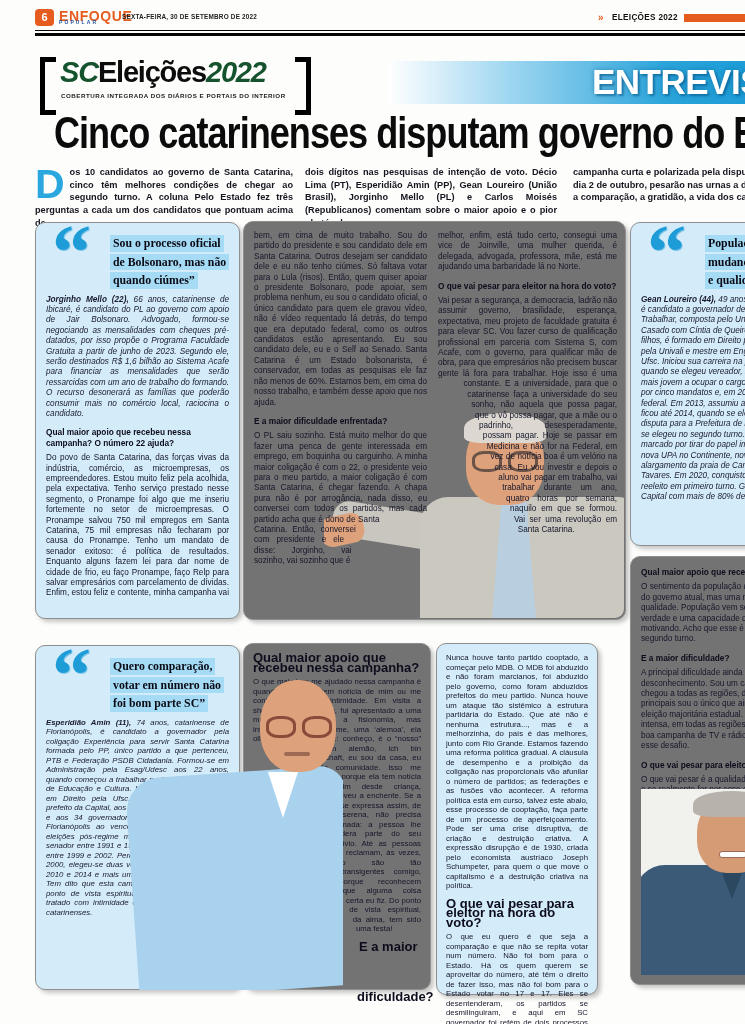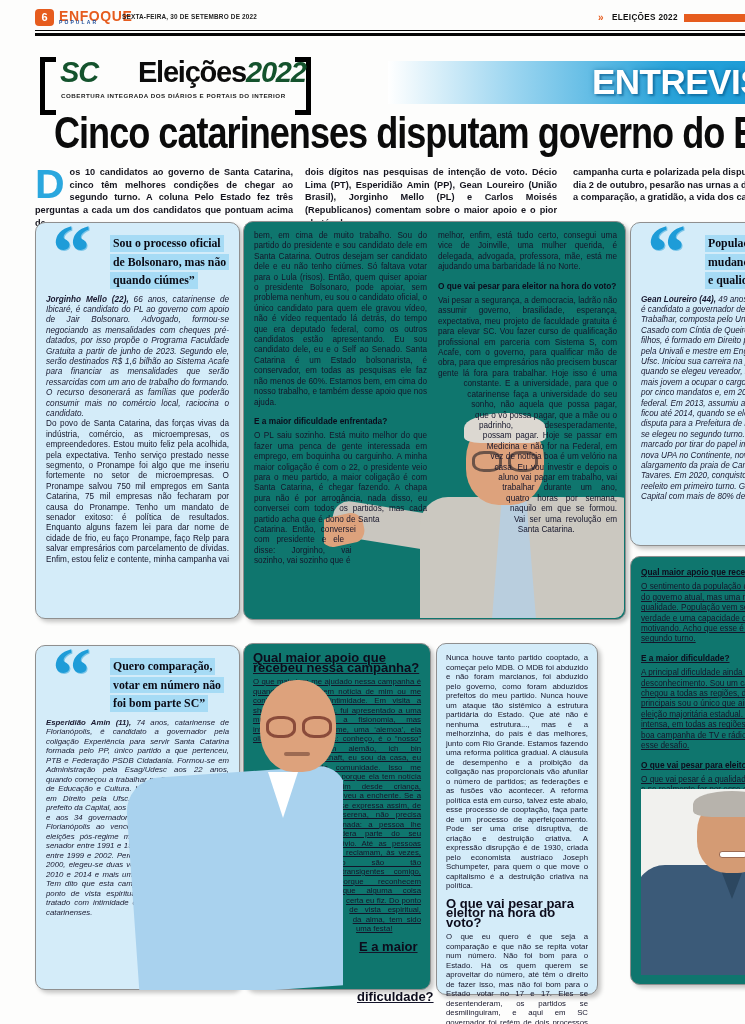--- a/index.html
+++ b/index.html
@@ -14,37 +14,37 @@
   .harr{position:absolute;left:598px;top:12px;font-size:10px;font-weight:bold;color:#e65c1e;}
   .htag{position:absolute;left:612px;top:13px;font-size:8.2px;font-weight:bold;color:#111;letter-spacing:.3px;}
   .hbar{position:absolute;left:684px;top:14px;width:70px;height:8px;background:#e65c1e;}
   .rule1{position:absolute;left:35px;top:30px;right:0;height:1px;background:#050505;}
   .rule2{position:absolute;left:35px;top:33px;right:0;height:3px;background:#050505;}
   
   .brk{position:absolute;top:57px;width:11px;height:48px;}
   .brkL{left:40px;border-left:5px solid #000;border-top:5px solid #000;border-bottom:5px solid #000;}
   .brkR{left:295px;border-right:5px solid #000;border-top:5px solid #000;border-bottom:5px solid #000;}
   .sclogo{position:absolute;left:60px;top:56px;font-size:29px;font-weight:bold;letter-spacing:-1.2px;white-space:nowrap;}
-  .sclogo .gr{color:#14532d;font-style:italic;} .sclogo .bk{color:#0c0c0c;margin-left:40px;}
+  .sclogo .gr{color:#14532d;font-style:italic;} .sclogo .bk{color:#0c0c0c;}
   .scsub{position:absolute;left:61px;top:92px;font-size:6.2px;font-weight:bold;color:#1c1c1c;letter-spacing:.52px;white-space:nowrap;}
   .banner{position:absolute;left:388px;top:61px;width:450px;height:43px;
           background:linear-gradient(90deg,#ffffff 0%,#9bd5f0 28%,#2aa4da 62%,#0f93d2 100%);}
   .banner span{position:absolute;left:204px;top:1px;font-size:35px;font-weight:bold;color:#fff;white-space:nowrap;
           letter-spacing:-.5px;text-shadow:2px 2px 2px rgba(8,90,140,.55),0 0 5px rgba(8,90,140,.5);}
   
   .headline{position:absolute;left:54px;top:108px;font-size:44px;font-weight:bold;color:#0b0b0b;
             white-space:nowrap;letter-spacing:-1.2px;transform:scaleX(.82);transform-origin:left top;}
   .intro{position:absolute;top:166px;font-size:9.2px;line-height:12.7px;font-weight:bold;color:#15151f;text-align:justify;}
   .ic1{left:35px;width:258px;} .ic2{left:305px;width:252px;} .ic3{left:573px;width:300px;text-align:left;}
   .ic3 div{white-space:nowrap;}
   .dropcap{float:left;font-size:41px;line-height:34px;font-weight:bold;color:#2aa7de;margin:1px 5px 0 0;}
   
   .box{position:absolute;border:1px solid #8f8f8f;border-radius:10px;box-sizing:border-box;
        box-shadow:3px 3px 4px rgba(0,0,0,.22);}
-  .bluebox{background:#d4ecf9;} .whitebox{background:#0f766e;text-decoration:underline;}
+  .bluebox{background:#d4ecf9;} .whitebox{background:#737373;}
   .qmark{position:absolute;left:6px;top:-26px;font-family:"Liberation Serif",serif;font-weight:bold;
          font-size:78px;color:#1e9cd8;letter-spacing:-4px;text-shadow:1px 1px 0 #7cc5e8;}
   .qhead{position:relative;min-height:52px;margin-bottom:6px;}
   .qtitle{margin-left:64px;}
   .hl{display:inline-block;background:#a6dbf5;font-family:"Liberation Serif",serif;font-weight:bold;
       font-size:11.8px;line-height:14.5px;padding:1px 3px;white-space:nowrap;color:#0a0a14;}
   .bio{font-style:italic;font-size:8.2px;line-height:10.4px;color:#191930;text-align:justify;}
   .bio .nm{font-weight:bold;}
   .q{font-weight:bold;font-size:8.3px;line-height:10.4px;margin:8px 0 5px;color:#0c0c1c;}
   .a{font-size:8.2px;line-height:10.4px;text-align:justify;color:#15152a;}
@@ -95,20 +95,21 @@
   <div class="box bluebox" style="left:35px;top:222px;width:205px;height:397px;padding:10px;">
     <div class="qhead">
       <div class="qmark">“</div>
       <div class="qtitle">
         <span class="hl">Sou o processo oficial</span><br>
         <span class="hl">de Bolsonaro, mas não</span><br>
         <span class="hl">quando ciúmes”</span>
       </div>
     </div>
     <div class="bio"><span class="nm">Jorginho Mello (22),</span><span> 66 anos, catarinense de Ibicaré, é candidato do PL ao governo com apoio de Jair Bolsonaro. Advogado, formou-se negociando as mensalidades com cheques pré-datados, por isso propõe o Programa Faculdade Gratuita a partir de junho de 2023. Segundo ele, serão destinados R$ 1,6 bilhão ao Sistema Acafe para financiar as mensalidades que serão ressarcidas com um ano de trabalho do formando. O recurso desonerará as famílias que poderão consumir mais no comércio local, raciocina o candidato.</span></div>
+    <div class="q">Qual maior apoio que recebeu nessa campanha? O número 22 ajuda?</div>
     <div class="a">Do povo de Santa Catarina, das forças vivas da indústria, comércio, as microempresas, os empreendedores. Estou muito feliz pela acolhida, pela expectativa. Tenho serviço prestado nesse segmento, o Pronampe foi algo que me inseriu fortemente no setor de microempresas. O Pronampe salvou 750 mil empregos em Santa Catarina, 75 mil empresas não fecharam por causa do Pronampe. Tenho um mandato de senador exitoso: é política de resultados. Enquanto alguns fazem lei para dar nome de cidade de frio, eu faço Pronampe, faço Relp para salvar empresários com parcelamento de dívidas. Enfim, estou feliz e contente, minha campanha vai</div>
   </div>
 
   <div class="box whitebox" style="left:243px;top:221px;width:383px;height:399px;">
     <div class="photo" style="right:1px;bottom:1px;width:300px;height:205px;border-radius:0 0 9px 0;">
 
       <div class="pp" style="left:8px;top:96px;width:130px;height:36px;background:#c9c6bf;border-radius:16px;transform:rotate(9deg);"></div>
       <div class="pp skin" style="left:-4px;top:102px;width:44px;height:30px;border-radius:12px;transform:rotate(-12deg);"></div>
       <div class="pp skin" style="left:-12px;top:108px;width:34px;height:9px;border-radius:5px;transform:rotate(-14deg);"></div>
 

